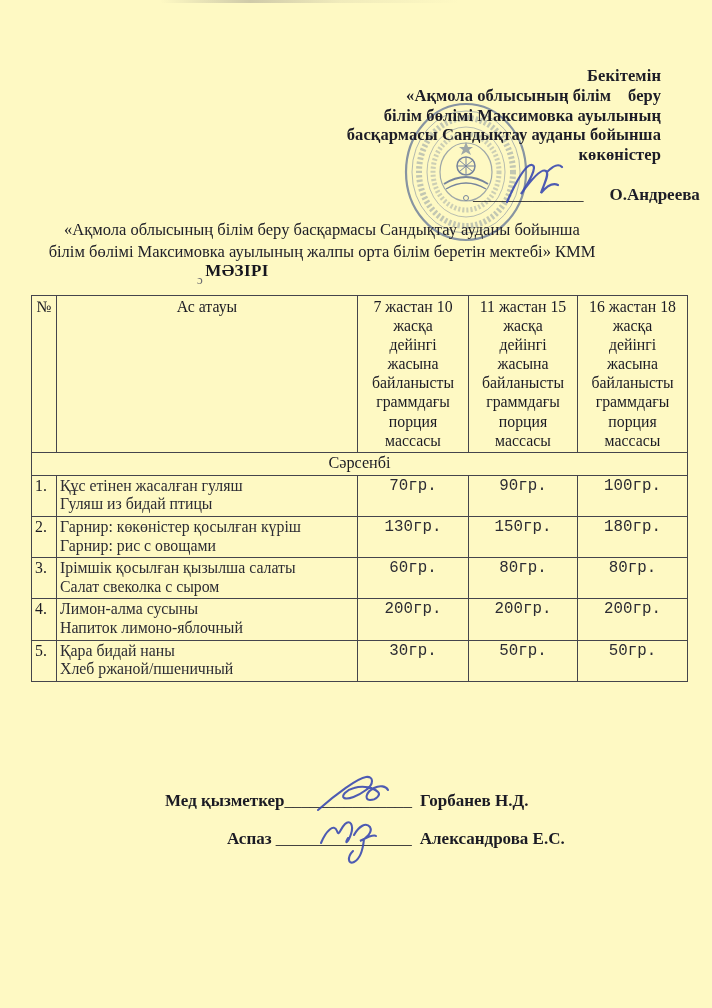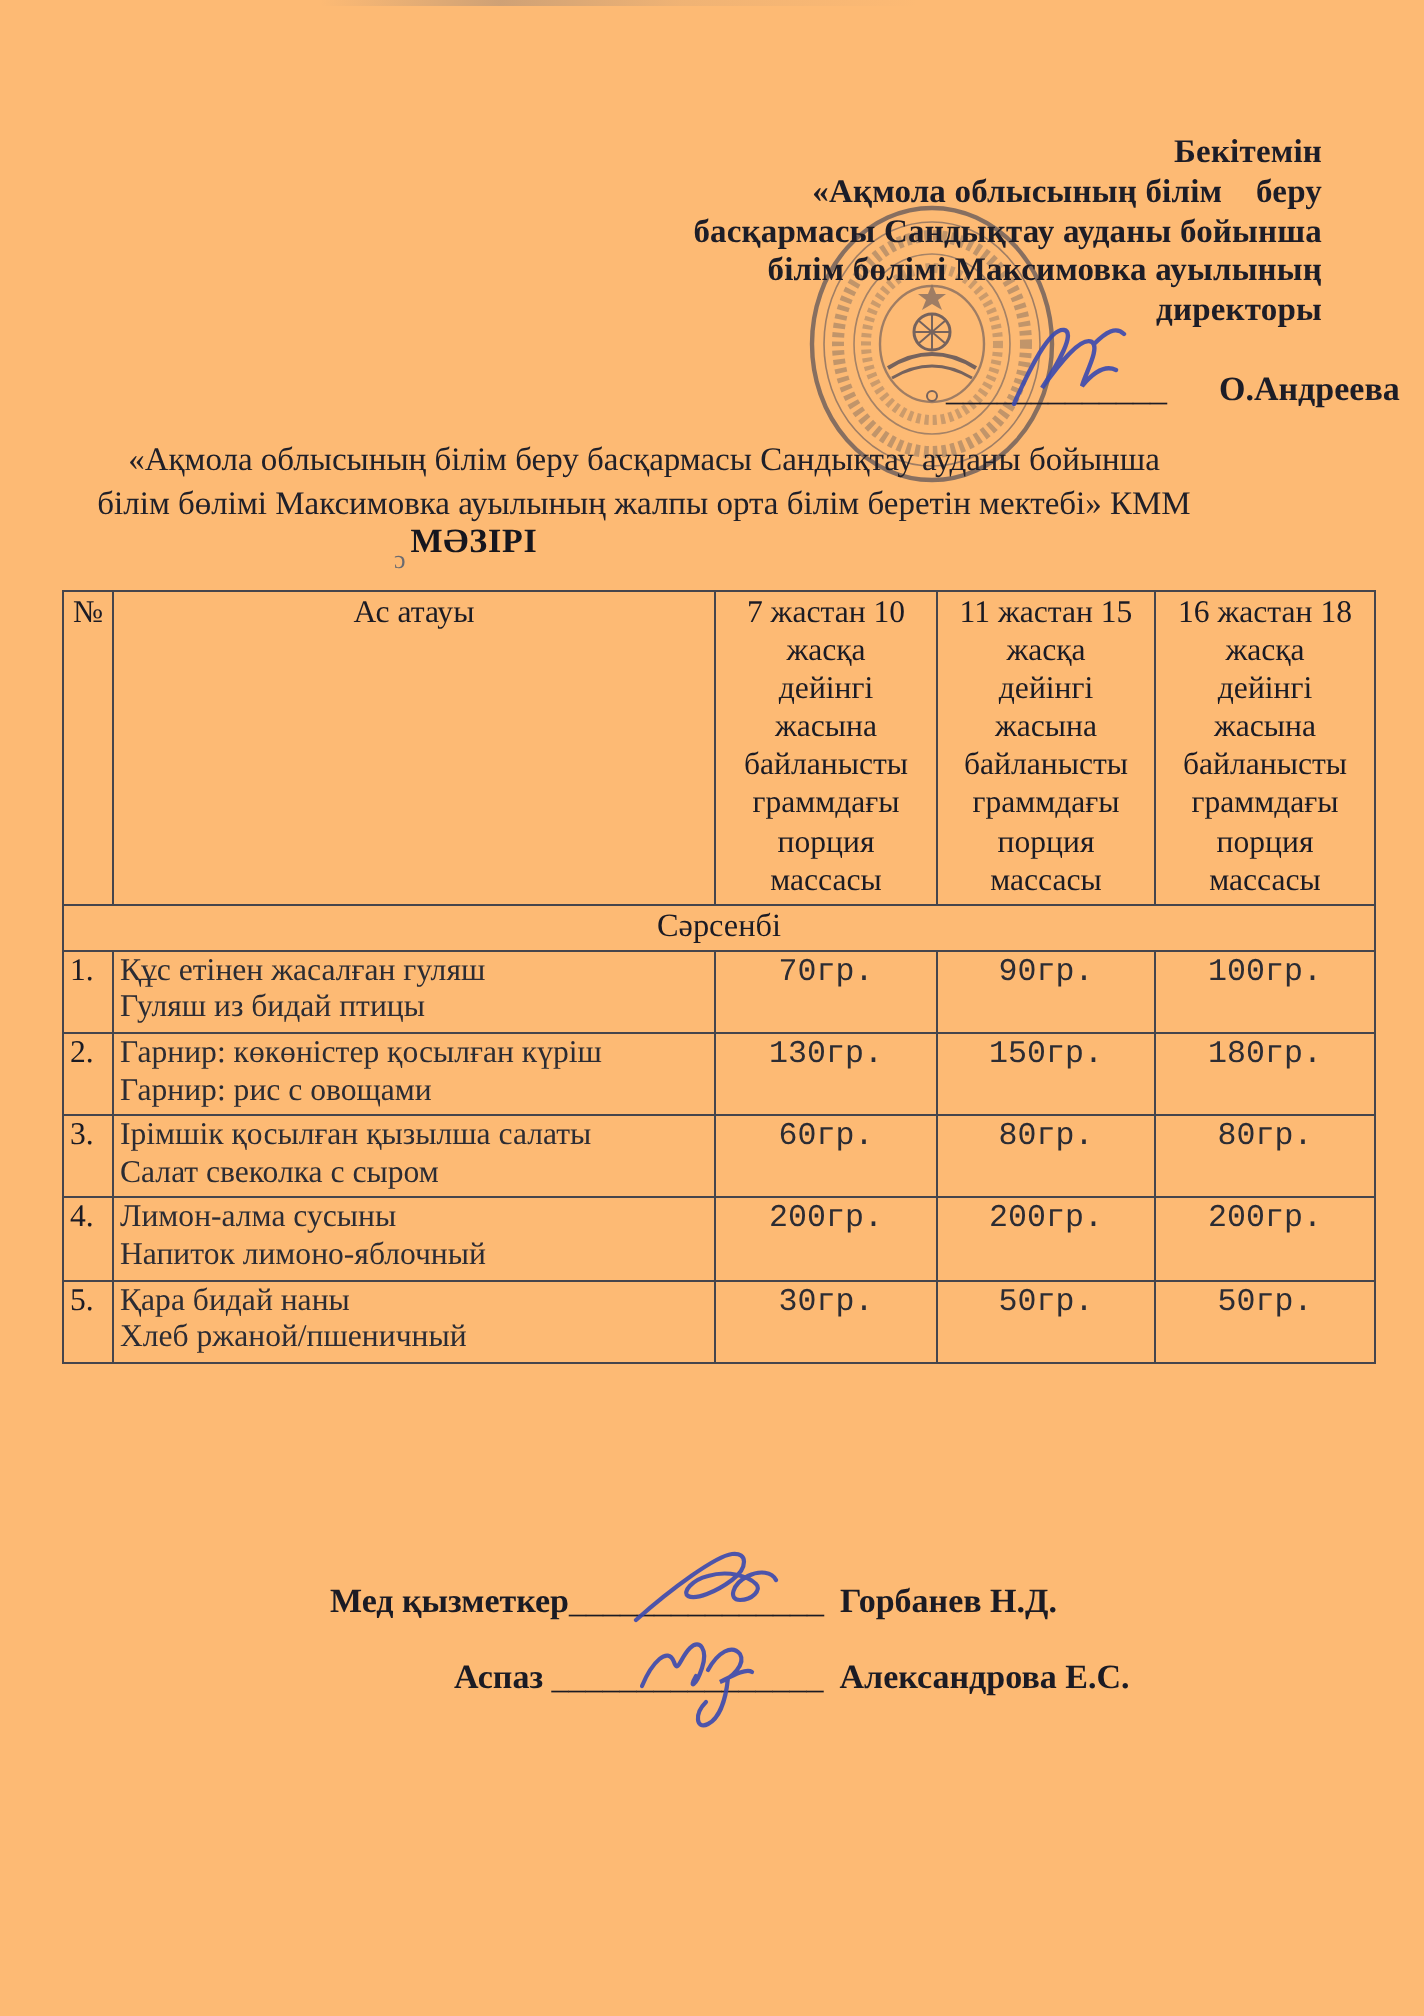--- a/index.html
+++ b/index.html
@@ -4,21 +4,21 @@
 <style>
   html,body{margin:0;padding:0;}
   body{
     width:712px;height:1008px;
     background:#f3ecee;
     font-family:"Liberation Serif", serif;
     position:relative;overflow:hidden;
   }
   .page{
     position:absolute;inset:0;
-    background:#fdba74;
+    background:#fef9c3;
     color:#26262e;
   }
   
   .scan-smudge{
     position:absolute;left:160px;top:0;width:300px;height:3px;
     background:linear-gradient(90deg, rgba(120,115,120,0) 0%, rgba(120,115,120,.35) 30%, rgba(120,115,120,.1) 60%, rgba(120,115,120,0) 100%);
   }
 
   
   .stamp{
@@ -112,23 +112,23 @@
         <path d="M44,89 Q64,77 84,89" stroke-width="1.4"></path>
         <circle cx="64" cy="98" r="2.5" stroke-width="1"></circle>
       </g>
       <path d="M64,42 l2,5 5,0 -4,3 2,5 -5,-3 -5,3 2,-5 -4,-3 5,0 z" fill="#7e8fd0" stroke="none" opacity="0.8"></path>
     </g>
   </svg>
 
   <div class="approval">
     <div>Бекітемін</div>
     <div>«Ақмола облысының білім&nbsp;&nbsp;&nbsp; беру</div>
+    <div>білім бөлімі Максимовка ауылының</div>
     <div>басқармасы Сандықтау ауданы бойынша</div>
-    <div>білім бөлімі Максимовка ауылының</div>
-    <div>директоры</div>
+    <div>көкөністер</div>
   </div>
   <div class="director-sign-row">
     <span class="rule">_____________</span><span class="name">О.Андреева</span>
   </div>
   <svg class="ink" style="left:503px;top:158px;" width="62" height="48" viewBox="0 0 62 48">
     <path d="M4,44 C12,26 22,6 29,7 C35,8 26,24 18,36 C28,22 38,10 43,13 C47,16 40,28 38,35 C43,29 49,24 55,27 M44,14 C50,8 55,5 59,9" fill="none" stroke="#3a49b0" stroke-width="2.2" stroke-linecap="round" opacity="0.9"></path>
   </svg>
 
   <div class="subheader">
     <div>«Ақмола облысының білім беру басқармасы Сандықтау ауданы бойынша</div>

